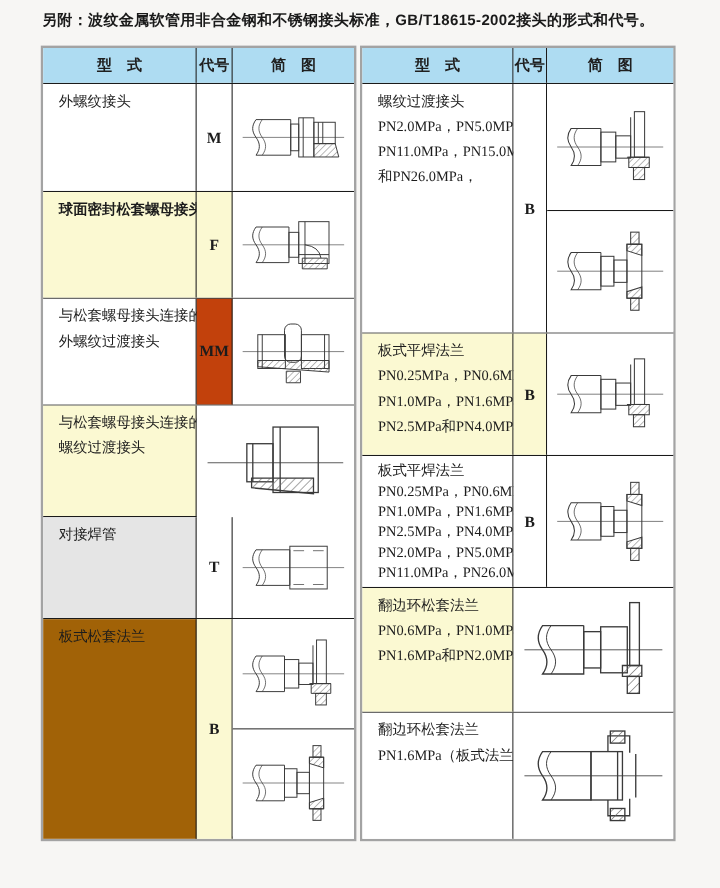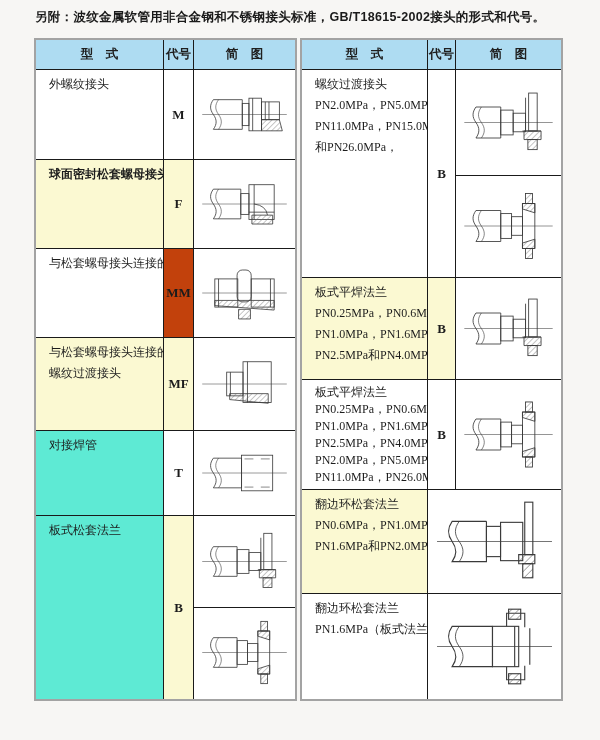--- a/index.html
+++ b/index.html
@@ -113,20 +113,21 @@
      <line x1="66" y1="56" x2="100" y2="56"></line>
      <polygon points="70,60 98,60 98,72 70,72" fill="url(#h2)"></polygon>
               </g>
             </svg>
           </div>
         </div>
       </div>
       <div class="drow" style="height: 89px;">
         <div class="cell type-cell w-type" style="background: rgb(255, 255, 255);">
           <div class="cn-line">与松套螺母接头连接的</div>
+          <div class="cn-line">外螺纹过渡接头</div>
         </div>
         <div class="cell code-cell w-code" style="background: #c2410c;">MM</div>
         <div class="cell diagram-cell w-diag">
           <div class="diagram-sub">
             <svg viewBox="0 0 120 90" preserveAspectRatio="xMidYMid meet">
   <defs>
                 <pattern id="h3" patternUnits="userSpaceOnUse" width="5" height="5" patternTransform="rotate(45)">
   <line x1="0" y1="0" x2="0" y2="5" stroke="#666" stroke-width="1"></line>
                 </pattern>
               </defs>
@@ -142,21 +143,20 @@
               </g>
             </svg>
           </div>
         </div>
       </div>
       <div class="drow" style="height: 93px;">
         <div class="cell type-cell w-type" style="background: rgb(251, 249, 210);">
           <div class="cn-line">与松套螺母接头连接的内</div>
           <div class="cn-line">螺纹过渡接头</div>
         </div>
-        <div class="cell code-cell w-code" style="background: rgb(251, 249, 210);">MF</div>
         <div class="cell diagram-cell w-diag">
           <div class="diagram-sub">
             <svg viewBox="0 0 120 90" preserveAspectRatio="xMidYMid meet">
   <defs>
                 <pattern id="h4" patternUnits="userSpaceOnUse" width="5" height="5" patternTransform="rotate(45)">
   <line x1="0" y1="0" x2="0" y2="5" stroke="#666" stroke-width="1"></line>
                 </pattern>
               </defs>
   <g fill="none" stroke="#3a3a3a" stroke-width="1.1">
                 <line x1="3" y1="45" x2="117" y2="45" stroke-width="0.7"></line>
@@ -164,21 +164,21 @@
                 <line x1="41" y1="29" x2="41" y2="61"></line>
      <rect x="58" y="15" width="38" height="55"></rect>
                 <line x1="64" y1="15" x2="64" y2="70"></line>
      <polygon points="40,58 92,58 92,71 40,66" fill="url(#h4)"></polygon>
               </g>
             </svg>
           </div>
         </div>
       </div>
       <div class="drow" style="height: 85px;">
-        <div class="cell type-cell w-type" style="background: #5eead4;">
+        <div class="cell type-cell w-type" style="background: #e5e5e5;">
           <div class="cn-line">对接焊管</div>
         </div>
         <div class="cell code-cell w-code" style="background: rgb(255, 255, 255);">T</div>
         <div class="cell diagram-cell w-diag">
           <div class="diagram-sub">
             <svg viewBox="0 0 120 90" preserveAspectRatio="xMidYMid meet">
   <defs>
                 <pattern id="h5" patternUnits="userSpaceOnUse" width="5" height="5" patternTransform="rotate(45)">
   <line x1="0" y1="0" x2="0" y2="5" stroke="#666" stroke-width="1"></line>
                 </pattern>
@@ -188,21 +188,21 @@
                 <path d="M56 25 H18 c-5 7 -5 13 0 20 c5 7 5 13 0 20 H56 V25"></path>
   <path d="M25 25 c-5 7 -5 13 0 20 c5 7 5 13 0 20" stroke-width="0.8"></path>
                 <rect x="56" y="21" width="42" height="48"></rect>
      <path d="M60 26 H72 M82 26 H94 M60 64 H72 M82 64 H94" stroke-width="0.8"></path>
               </g>
             </svg>
           </div>
         </div>
       </div>
       <div class="drow" style="height: 183px;">
-        <div class="cell type-cell w-type" style="background: #5eead4;">
+        <div class="cell type-cell w-type" style="background: #a16207;">
           <div class="cn-line">板式松套法兰</div>
         </div>
         <div class="cell code-cell w-code" style="background: rgb(251, 249, 210);">B</div>
         <div class="cell diagram-cell w-diag">
           <div class="diagram-sub" style="flex: 0 0 92px;">
             <svg viewBox="0 0 120 90" preserveAspectRatio="xMidYMid meet">
   <defs>
                 <pattern id="h6" patternUnits="userSpaceOnUse" width="5" height="5" patternTransform="rotate(45)">
   <line x1="0" y1="0" x2="0" y2="5" stroke="#666" stroke-width="1"></line>
                 </pattern>

